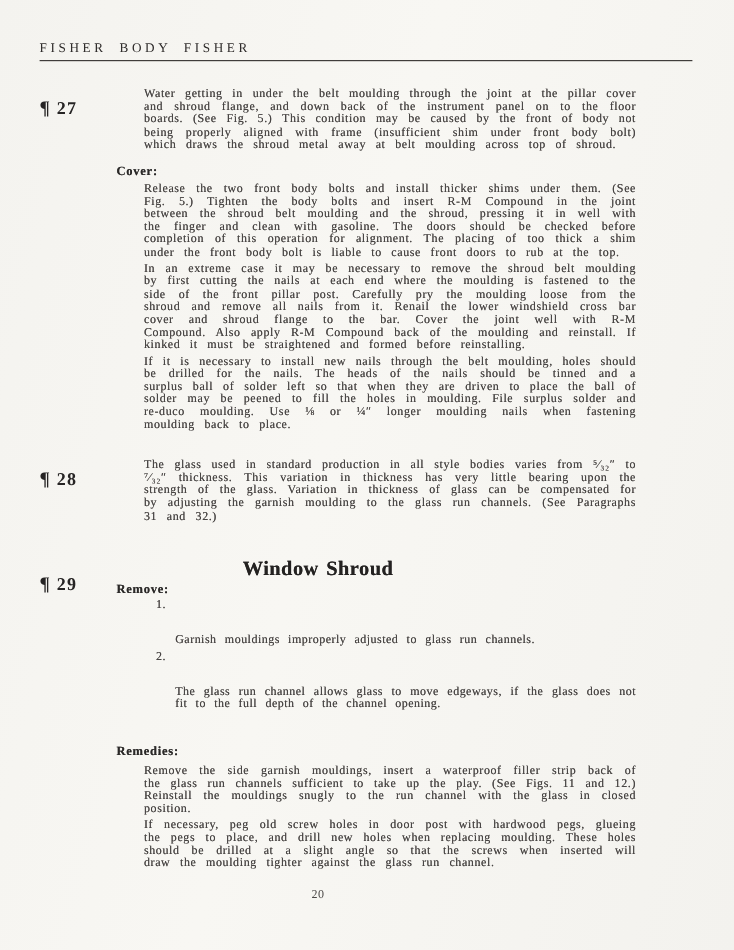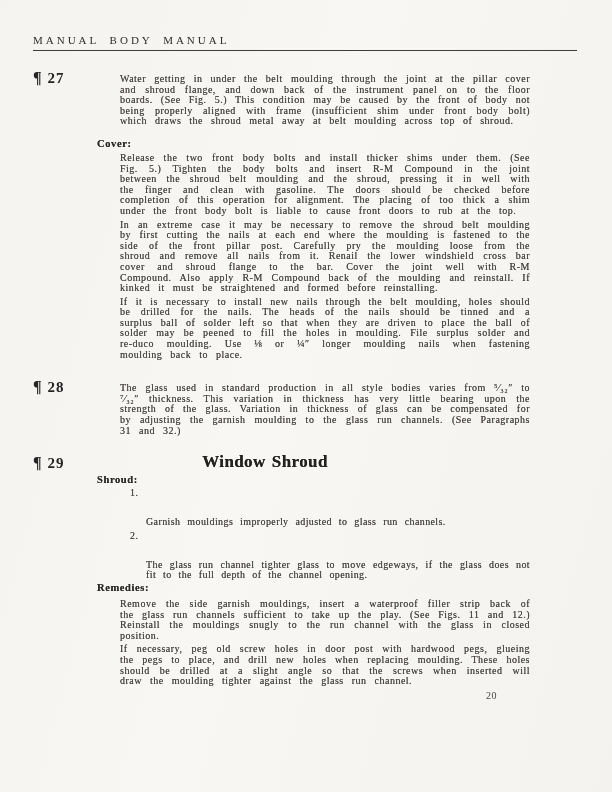--- a/index.html
+++ b/index.html
@@ -26,21 +26,21 @@
   }
   .sec-head {
     position: relative;
     width: 464px;
     text-align: center;
     margin-top: 16px;
   }
   .sec-head .marker {
     position: absolute;
     left: 0;
-    top: 2px;
+    top: 15px;
     font-weight: 700;
     font-size: 15px;
     color: #262424;
     letter-spacing: 1px;
     text-align: right;
   }
   .sec-head .marker .pilcrow { font-size: 16px; }
   .sec-title {
     display: inline-block;
     margin: 0;
@@ -66,82 +66,82 @@
   .subhead {
     margin: 11px 0 0 64px;
     font-size: 10.5px;
     line-height: 12px;
     font-weight: 700;
     letter-spacing: 0.6px;
     color: #2b2928;
     text-shadow: 0 0 0.4px #555;
   }
   .sec28-head { }
-  .sec29-head { margin-top: 16px; }
+  .sec29-head { margin-top: 28px; }
   .causes-subhead { margin-top: 2px; }
-  .remedies-subhead { margin-top: 1px; }
+  .remedies-subhead { margin-top: 28px; }
   .cause-item {
     display: flex;
     margin: 2px 0 0 97px;
     width: 400px;
     font-size: 10px;
     line-height: 10.6px;
     letter-spacing: 0.4px;
     word-spacing: 4px;
     text-shadow: 0 0 0.4px #6a6663;
   }
   .cause-item + .cause-item { margin-top: 3px; }
   .cause-num { width: 16px; flex: none; }
   .cause-text { flex: 1; text-align: justify; margin-top: 29px; }
   .remedies-para { margin-top: 5px; }
   .remedies-para2 { margin-top: 3px; }
   .page-number {
     width: 464px;
-    text-align: right;
-    margin-top: 3px;
+    text-align: center;
+    margin-top: 14px;
     font-size: 10px;
     color: #4a4746;
     letter-spacing: 0.5px;
   }
 </style>
 </head>
 <body>
 
 <div class="page">
 
   <div class="running-head">
-    <span>MANUAL BODY MANUAL</span>
+    <span>FISHER BODY FISHER</span>
   </div>
 
   <div class="sec-head">
     <span class="marker"><span class="pilcrow">¶</span> <span>27</span></span>
   </div>
   <p class="body-para first-para">Water getting in under the belt moulding through the joint at the pillar cover and shroud flange, and down back of the instrument panel on to the floor boards. (See Fig. 5.) This condition may be caused by the front of body not being properly aligned with frame (insufficient shim under front body bolt) which draws the shroud metal away at belt moulding across top of shroud.</p>
   <div class="subhead">Cover:</div>
   <p class="body-para">Release the two front body bolts and install thicker shims under them.  (See Fig. 5.)  Tighten the body bolts and insert R-M Compound in the joint between the shroud belt moulding and the shroud, pressing it in well with the finger and clean with gasoline. The doors should be checked before completion of this operation for alignment. The placing of too thick a shim under the front body bolt is liable to cause front doors to rub at the top.</p>
   <p class="body-para">In an extreme case it may be necessary to remove the shroud belt moulding by first cutting the nails at each end where the moulding is fastened to the side of the front pillar post. Carefully pry the moulding loose from the shroud and remove all nails from it. Renail the lower windshield cross bar cover and shroud flange to the bar. Cover the joint well with R-M Compound. Also apply R-M Compound back of the moulding and reinstall. If kinked it must be straightened and formed before reinstalling.</p>
   <p class="body-para">If it is necessary to install new nails through the belt moulding, holes should be drilled for the nails. The heads of the nails should be tinned and a surplus ball of solder left so that when they are driven to place the ball of solder may be peened to fill the holes in moulding. File surplus solder and re-duco moulding. Use ⅛ or ¼″ longer moulding nails when fastening moulding back to place.</p>
 
   <div class="sec-head sec28-head">
     <span class="marker"><span class="pilcrow">¶</span> <span>28</span></span>
   </div>
   <p class="body-para first-para">The glass used in standard production in all style bodies varies from ⁵⁄₃₂″ to ⁷⁄₃₂″ thickness. This variation in thickness has very little bearing upon the strength of the glass. Variation in thickness of glass can be compensated for by adjusting the garnish moulding to the glass run channels.   (See Paragraphs 31 and 32.)</p>
 
   <div class="sec-head sec29-head">
     <span class="marker"><span class="pilcrow">¶</span> <span>29</span></span>
     <h2 class="sec-title">Window Shroud</h2>
   </div>
-  <div class="subhead causes-subhead">Shroud:</div>
+  <div class="subhead causes-subhead">Remove:</div>
   <div class="cause-item">
     <span class="cause-num">1.</span>
     <span class="cause-text">Garnish mouldings improperly adjusted to glass run channels.</span>
   </div>
   <div class="cause-item">
     <span class="cause-num">2.</span>
-    <span class="cause-text">The glass run channel tighter glass to move edgeways, if the glass does not fit to the full depth of the channel opening.</span>
+    <span class="cause-text">The glass run channel allows glass to move edgeways, if the glass does not fit to the full depth of the channel opening.</span>
   </div>
   <div class="subhead remedies-subhead">Remedies:</div>
   <p class="body-para remedies-para">Remove the side garnish mouldings, insert a waterproof filler strip back of the glass run channels sufficient to take up the play. (See Figs. 11 and 12.) Reinstall the mouldings snugly to the run channel with the glass in closed position.</p>
   <p class="body-para remedies-para2">If necessary, peg old screw holes in door post with hardwood pegs, glueing the pegs to place, and drill new holes when replacing moulding. These holes should be drilled at a slight angle so that the screws when inserted will draw the moulding tighter against the glass run channel.</p>
 
   <div class="page-number">20</div>
 
 </div>
 
 </body></html>

